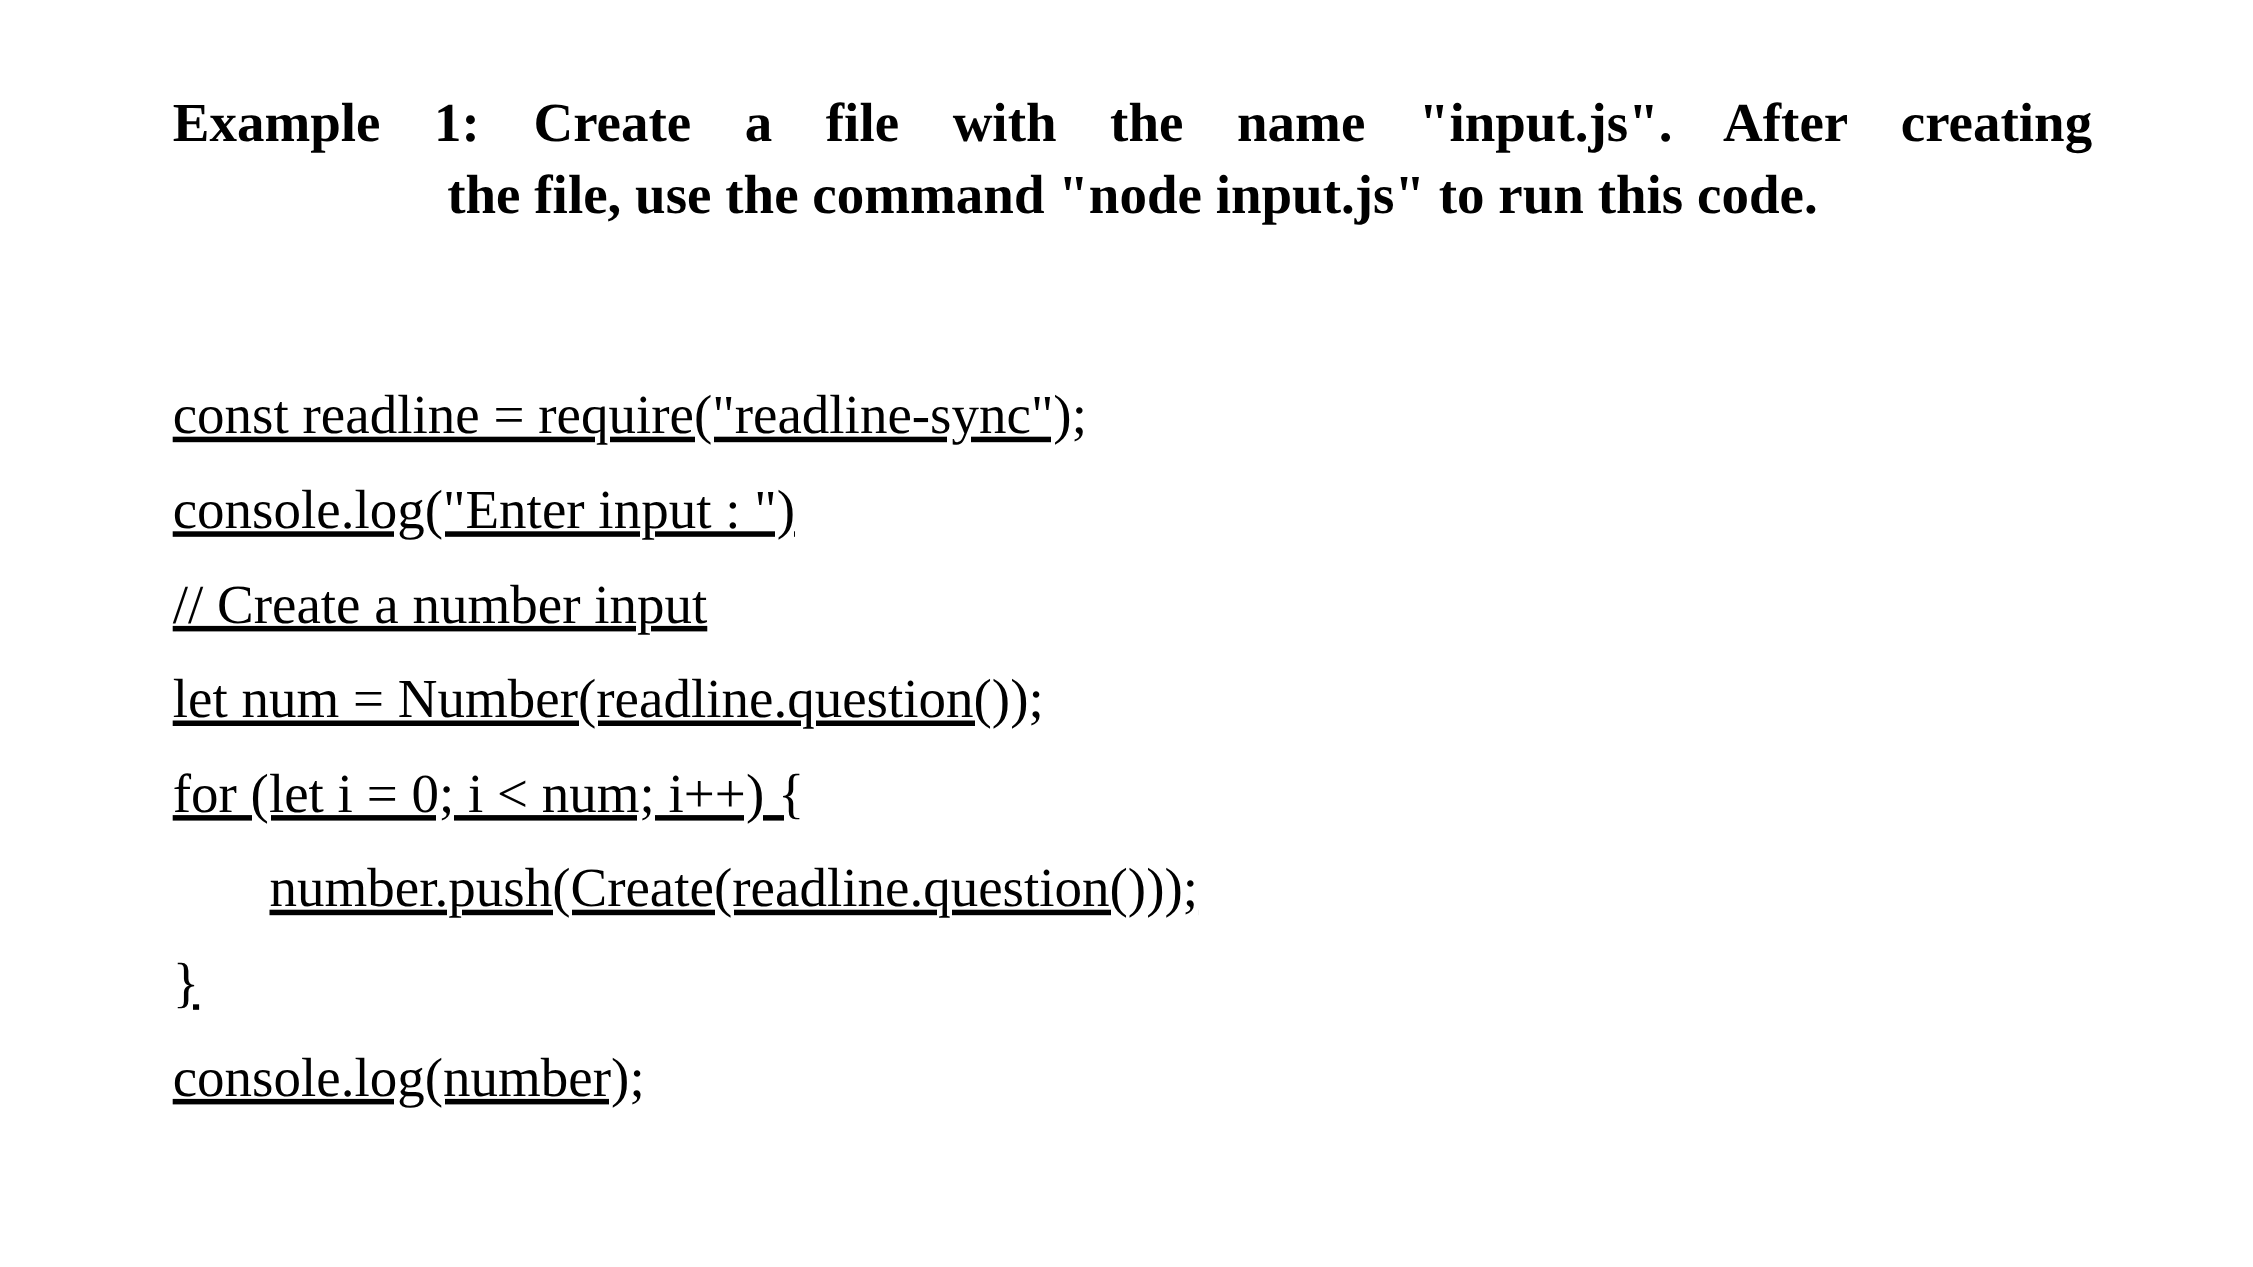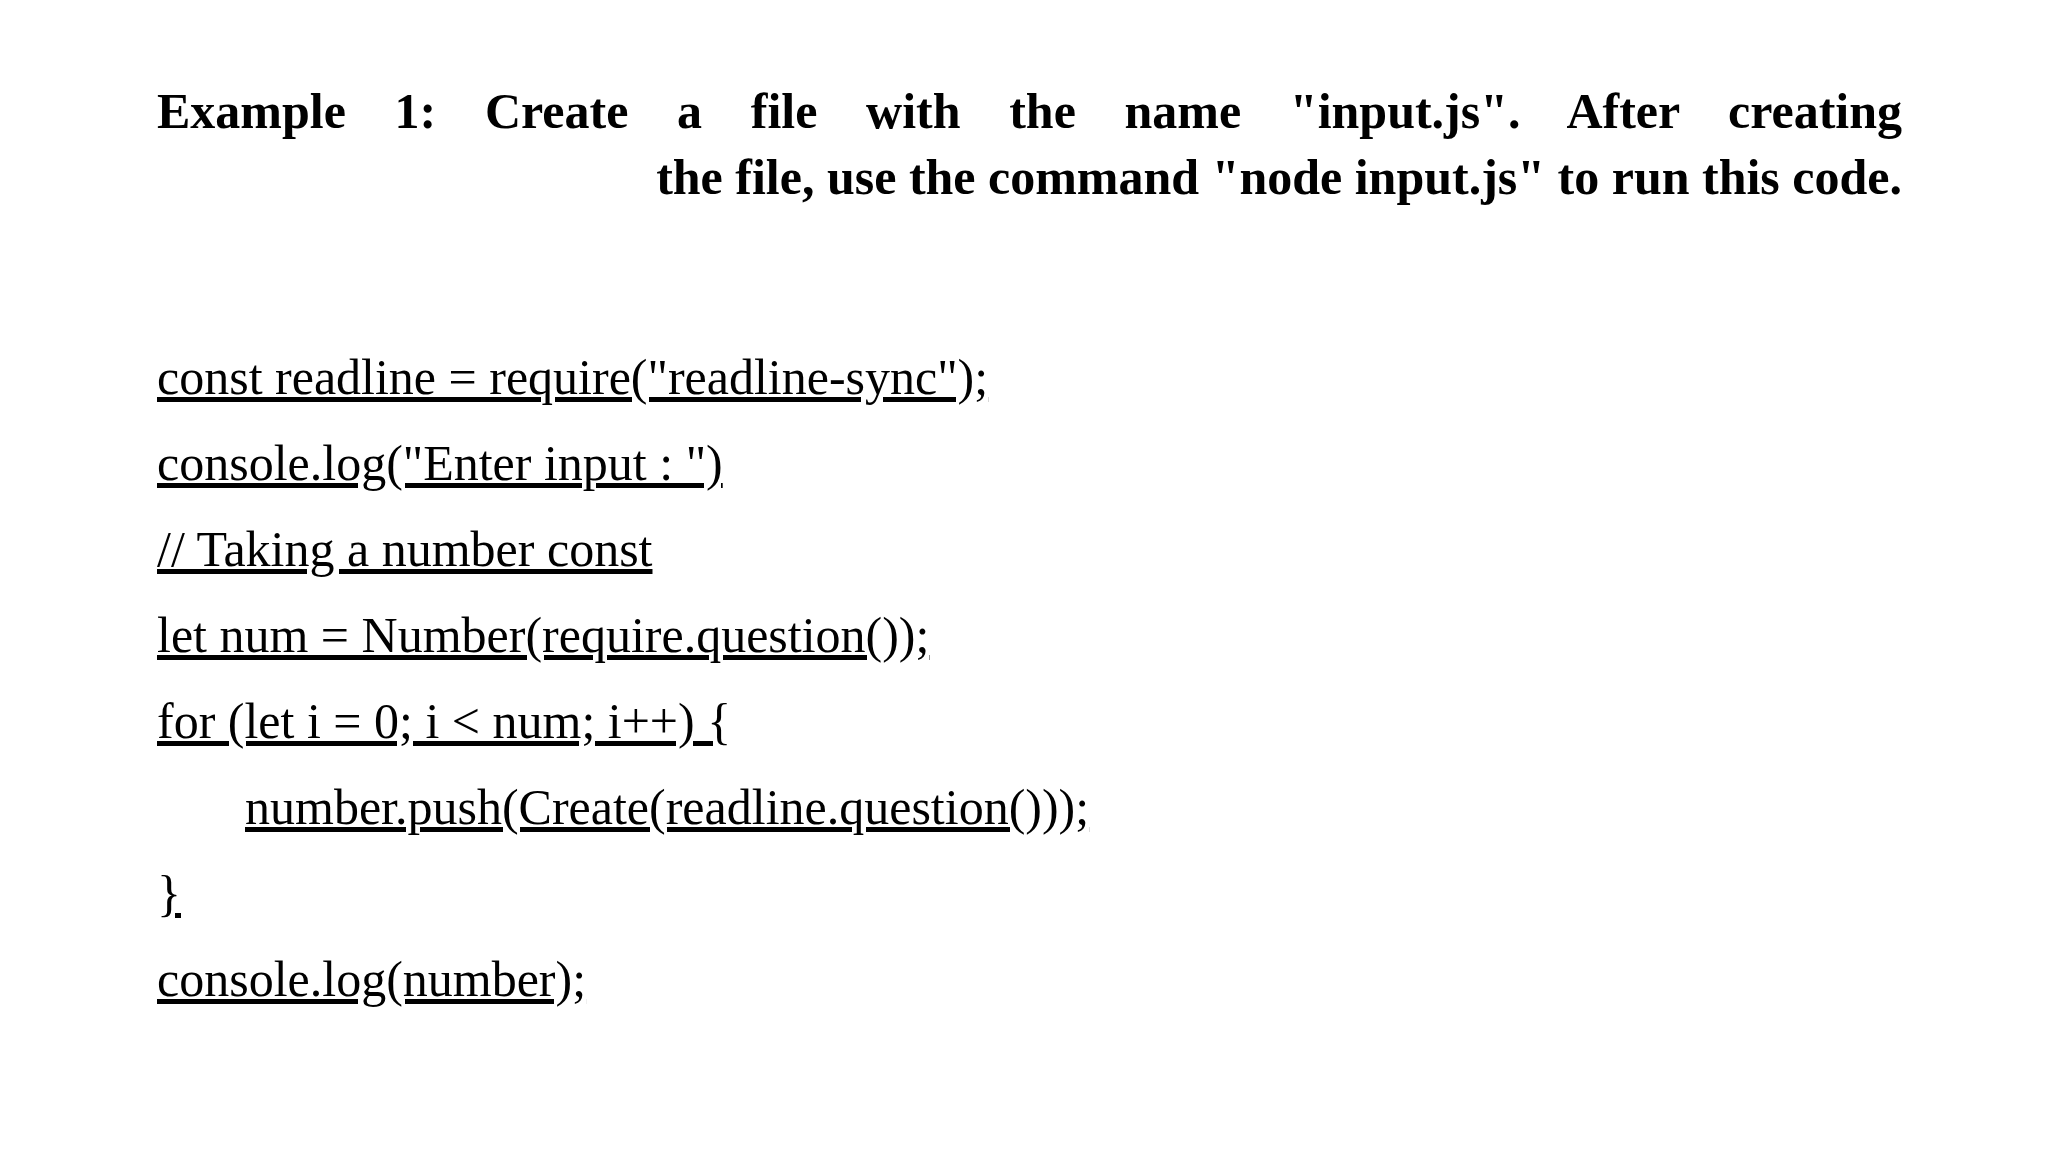--- a/index.html
+++ b/index.html
@@ -25,21 +25,21 @@
     font-weight: bold;
     font-size: 50px;
     line-height: 66px;
     color: #000000;
   }
   .heading .hline1 {
     text-align: justify;
     text-align-last: justify;
   }
   .heading .hline2 {
-    text-align: right;
+    text-align: center;
   }
   .code-block {
     margin-top: 124px;
     font-size: 50px;
     font-weight: normal;
     color: #000000;
   }
   .code-line {
     line-height: 86px;
     white-space: pre;
@@ -56,22 +56,22 @@
   <div class="content">
 
     <div class="heading">
       <div class="hline1">Example 1: Create a file with the name "input.js". After creating</div>
       <div class="hline2">the file, use the command "node input.js" to run this code.</div>
     </div>
 
     <div class="code-block">
       <div class="code-line">const readline = require("readline-sync");</div>
       <div class="code-line">console.log("Enter input : ")</div>
-      <div class="code-line">// Taking a number const</div>
-      <div class="code-line">let num = Number(require.question());</div>
+      <div class="code-line">// Create a number input</div>
+      <div class="code-line">let num = Number(readline.question());</div>
       <div class="code-line">for (let i = 0; i &lt; num; i++) {</div>
       <div class="code-line indent-1">number.push(Create(readline.question()));</div>
       <div class="code-line">}</div>
       <div class="code-line">console.log(number);</div>
     </div>
 
   </div>
 </div>
 
 </body></html>

